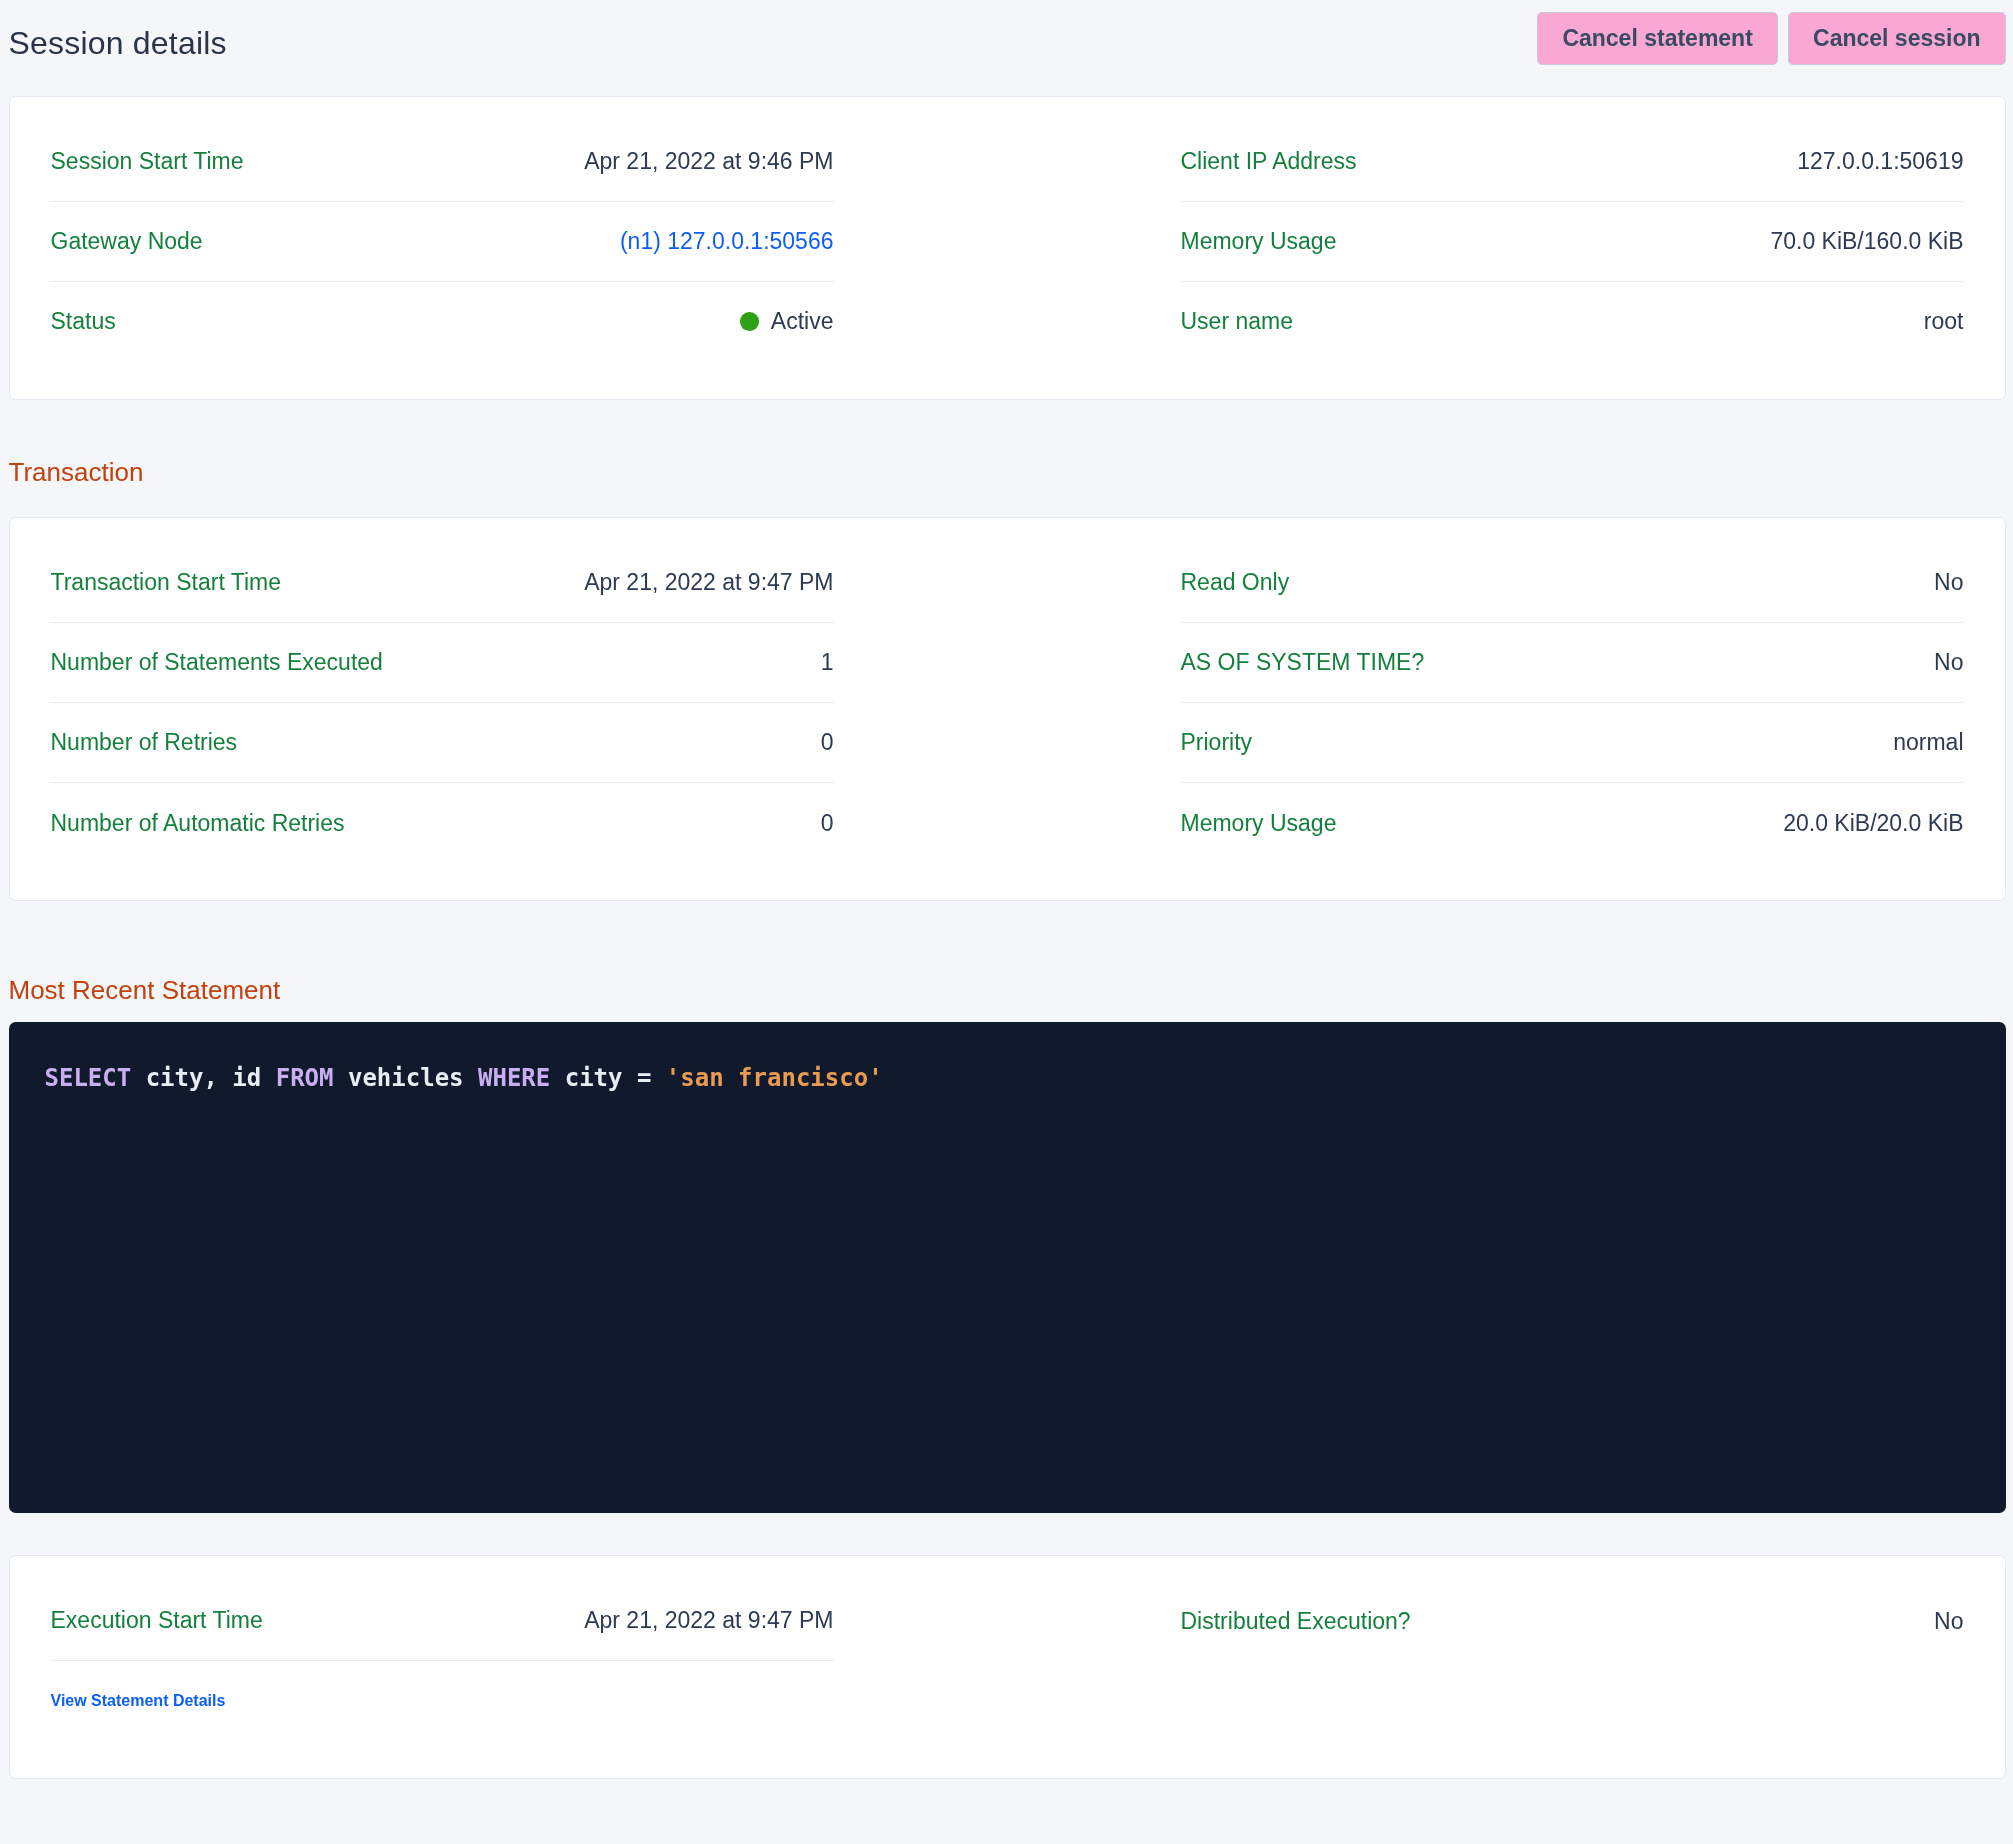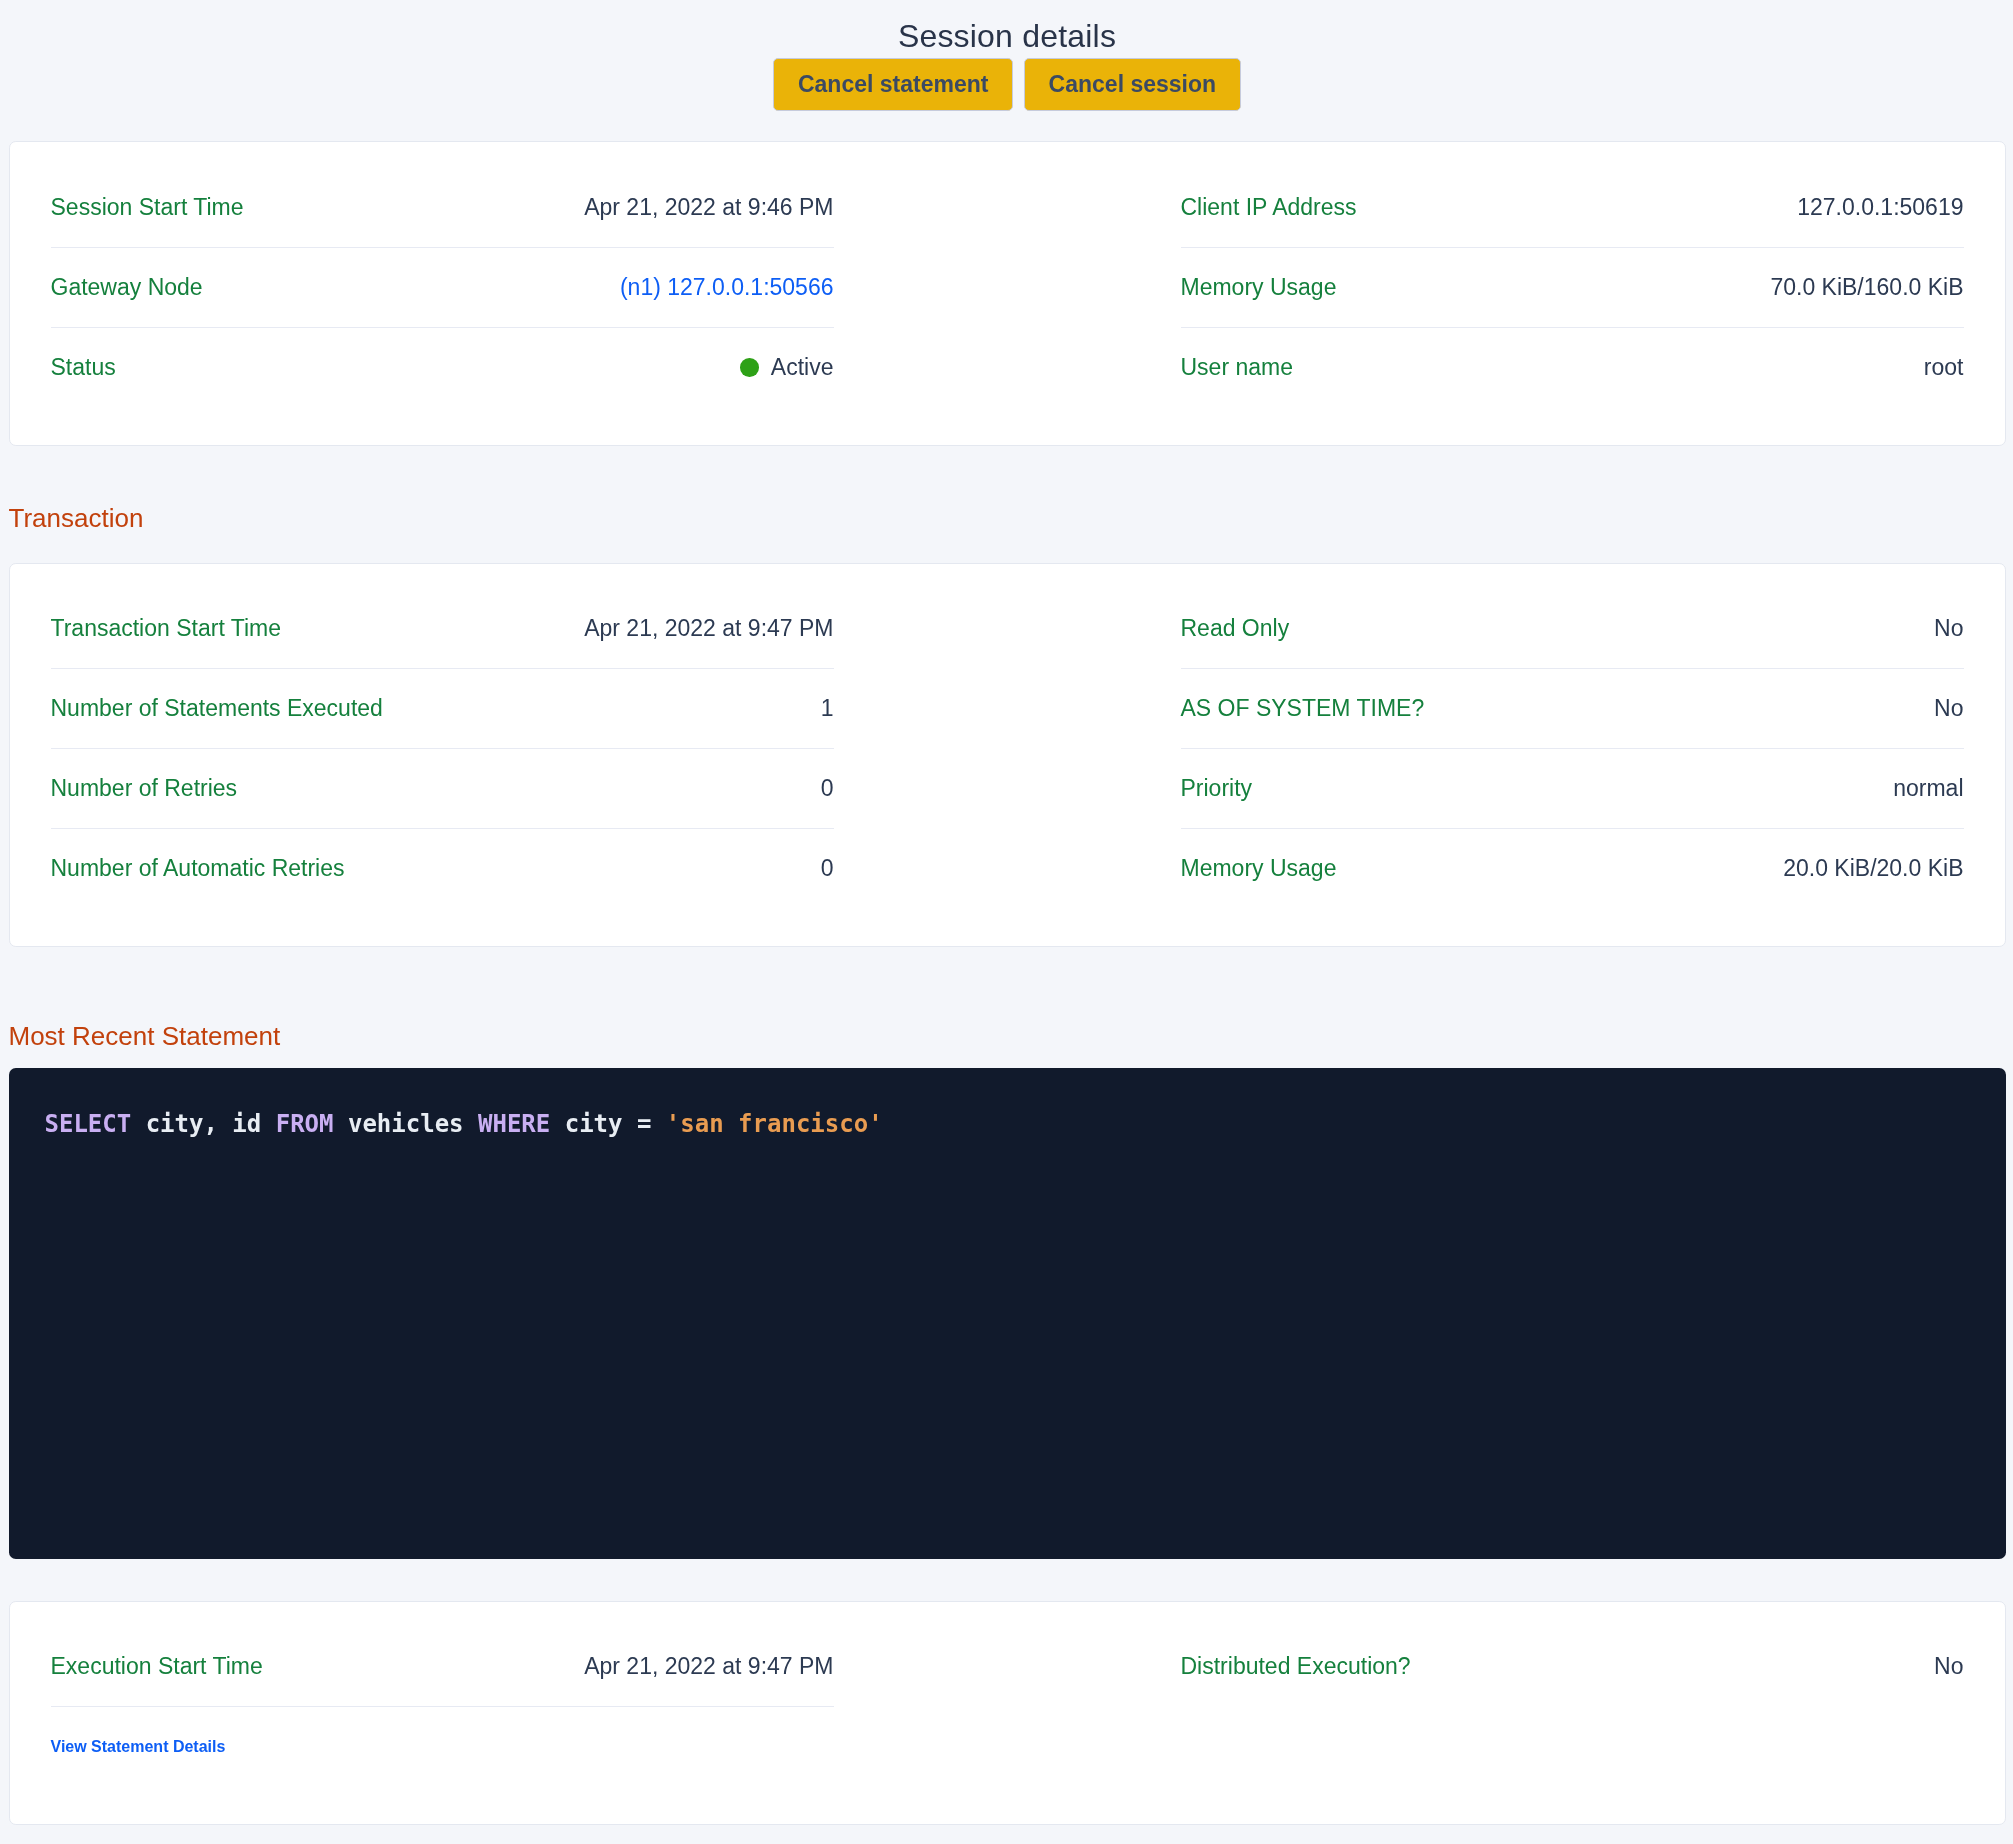--- a/index.html
+++ b/index.html
@@ -5,25 +5,25 @@
   * { box-sizing: border-box; margin: 0; padding: 0; }
   html, body { width: 2014px; height: 1844px; }
   body {
     background: var(--page-bg, #f4f6fa);
     font-family: "Liberation Sans", sans-serif;
     color: #2c3a52;
   }
   .page { padding: 12px 8.5px 0; }
 
   
-  .page-header { display: flex; justify-content: space-between; align-items: center; margin-bottom: 30.5px; flex-direction: column; }
+  .page-header { display: flex; justify-content: space-between; align-items: flex-end; margin-bottom: 30.5px; }
   .page-title { font-size: 32px; font-weight: 500; color: #293449; line-height: 44px; padding-top: 1.7px; letter-spacing: 0.2px; }
   .actions { display: flex; gap: 10.2px; }
   .btn {
-    height: 53px; padding: 0 24px; background: #eab308;
+    height: 53px; padding: 0 24px; background: #f9a8d4;
     border: 0.8px solid #c6cbdc; border-radius: 5.1px;
     font-family: "Liberation Sans", sans-serif;
     font-size: 23px; font-weight: 700; color: #3b4a63; cursor: pointer;
   }
 
   
   .kv-card {
     background: #ffffff; border: 0.8px solid #e4e8f0; border-radius: 6.8px;
     padding: 25.4px 41px 37px;
     display: grid; grid-template-columns: 1fr 1fr; column-gap: 347px;

